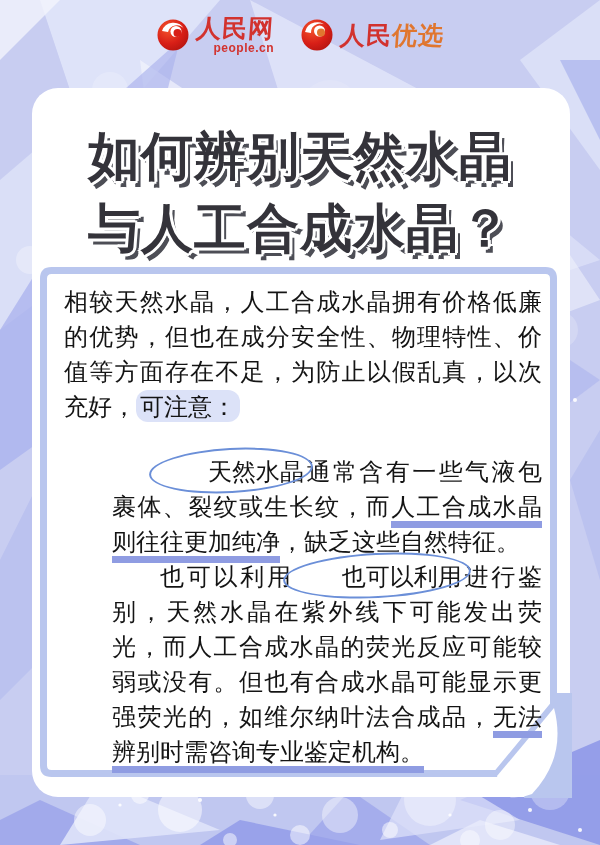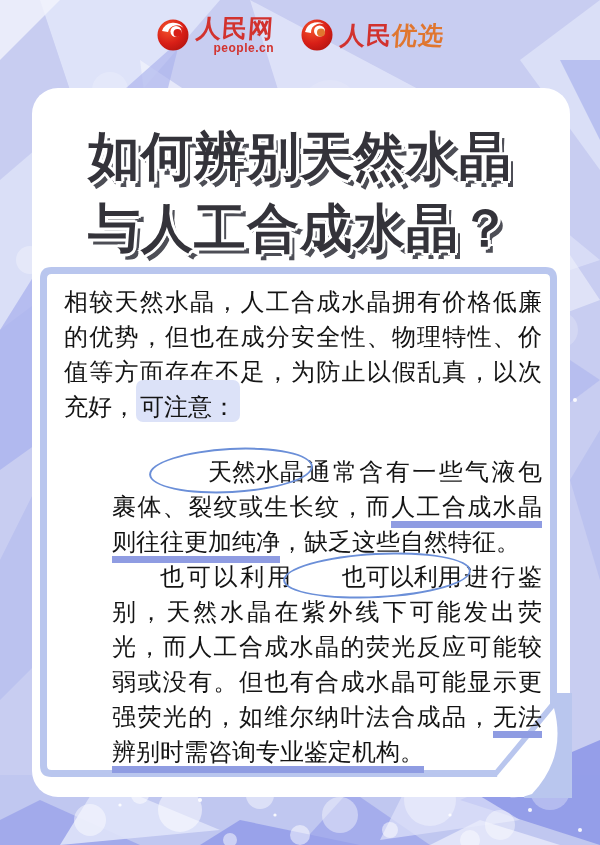--- a/index.html
+++ b/index.html
@@ -46,21 +46,21 @@
   
   .body-text{
     position:absolute;left:64px;top:284px;width:478px;z-index:4;
     font-size:24px;line-height:35px;color:var(--body-text);
     text-align:justify;
   }
   .body-text p{margin:0;}
   .body-text p.indent{text-indent:2em;margin-left:48px;}
   .body-text p.gap{margin-top:30px;}
   .seg-highlight{
-    background:var(--highlight-bg);border-radius:7px;padding:13px 4px 2px;
+    background:var(--highlight-bg);border-radius:12px;padding:3px 4px 2px;
   }
   .seg-circle{position:relative;display:inline-block;}
   .seg-circle::after{
     content:"";position:absolute;left:-11px;right:-9px;top:-6px;bottom:-4px;
     border:2.5px solid var(--circle-stroke);border-radius:50%;
     transform:rotate(-3deg);pointer-events:none;
   }
   .seg-underline{
     border-bottom:7px solid var(--underline);padding-bottom:1px;
   }

